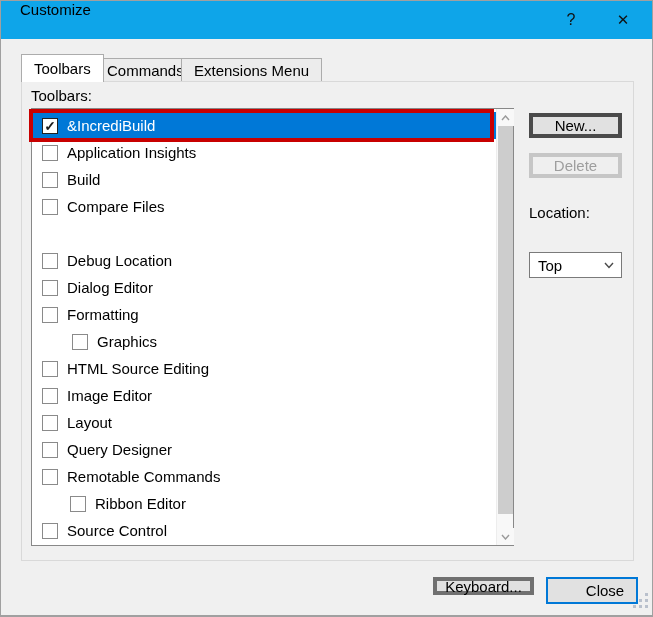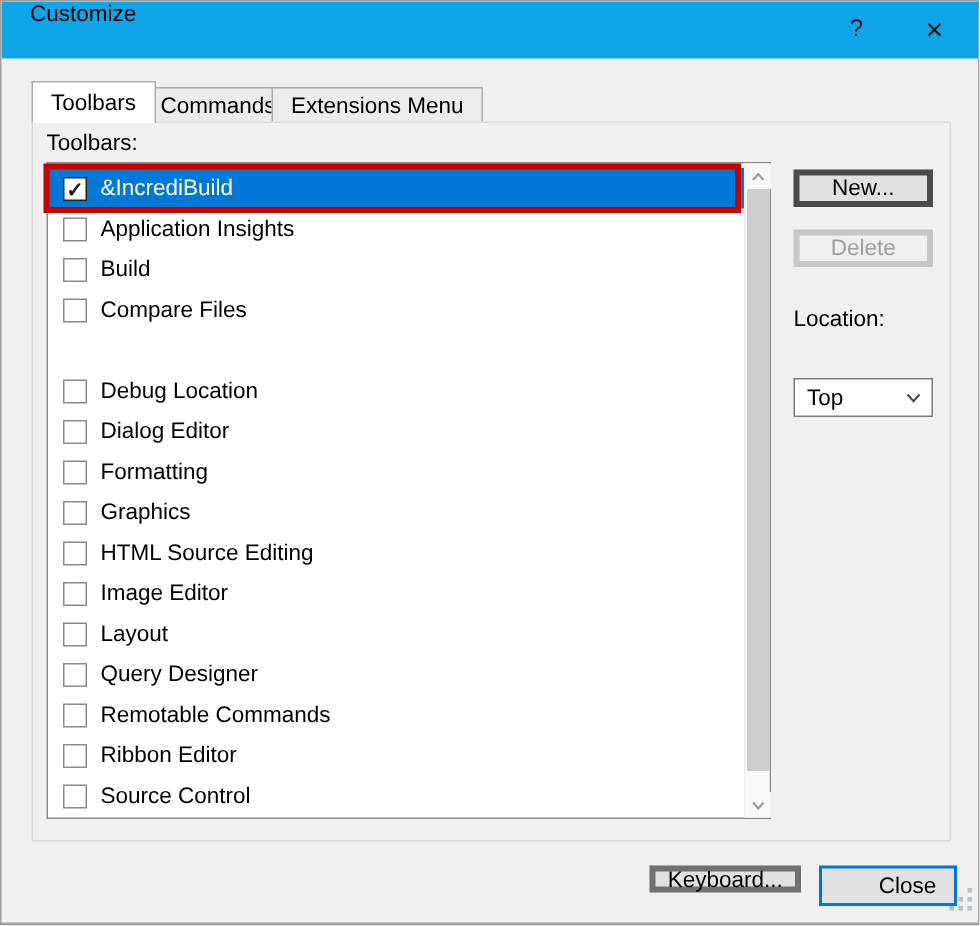--- a/index.html
+++ b/index.html
@@ -163,21 +163,21 @@
     <div class="row" style="top: 165px;">
       <span class="cb"></span>
       <span class="lbl">Dialog Editor</span>
     </div>
 
     <div class="row" style="top: 192px;">
       <span class="cb"></span>
       <span class="lbl">Formatting</span>
     </div>
 
-    <div class="row" style="top: 219px;">
+    <div class="row" style="top: 219px; padding-left: 30px;">
       <span class="cb"></span>
       <span class="lbl">Graphics</span>
     </div>
 
     <div class="row" style="top: 246px;">
       <span class="cb"></span>
       <span class="lbl">HTML Source Editing</span>
     </div>
 
     <div class="row" style="top: 273px;">
@@ -193,21 +193,21 @@
     <div class="row" style="top: 327px; text-align: right;">
       <span class="cb"></span>
       <span class="lbl">Query Designer</span>
     </div>
 
     <div class="row" style="top: 354px;">
       <span class="cb"></span>
       <span class="lbl">Remotable Commands</span>
     </div>
 
-    <div class="row" style="top: 381px;">
+    <div class="row" style="top: 381px; padding-left: 28px;">
       <span class="cb"></span>
       <span class="lbl">Ribbon Editor</span>
     </div>
 
     <div class="row" style="top: 408px;">
       <span class="cb"></span>
       <span class="lbl">Source Control</span>
     </div>
   </div>
     <div class="scrollbar">

